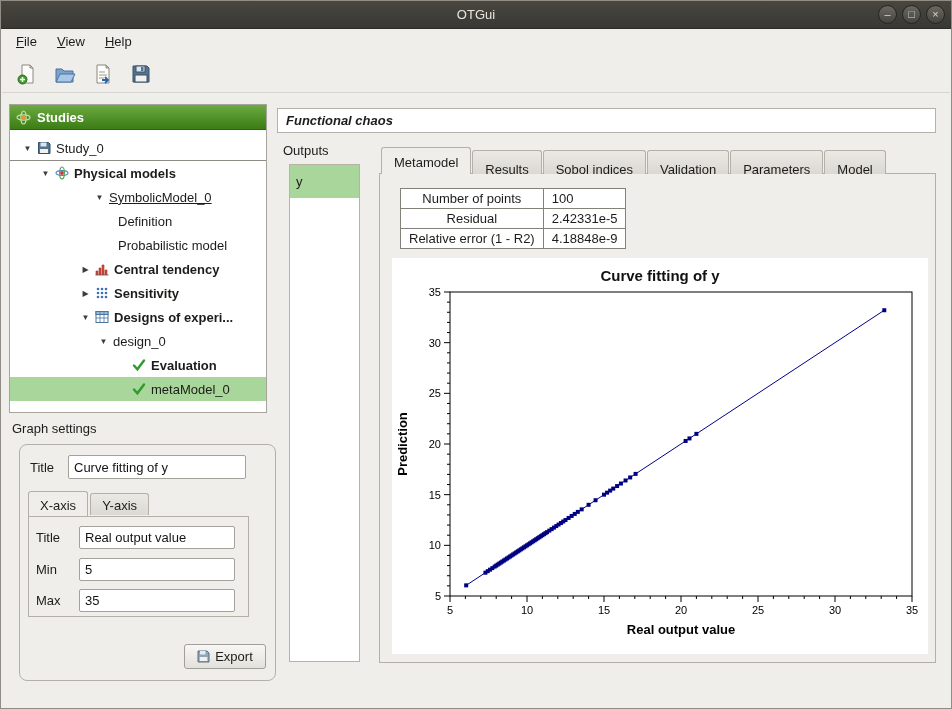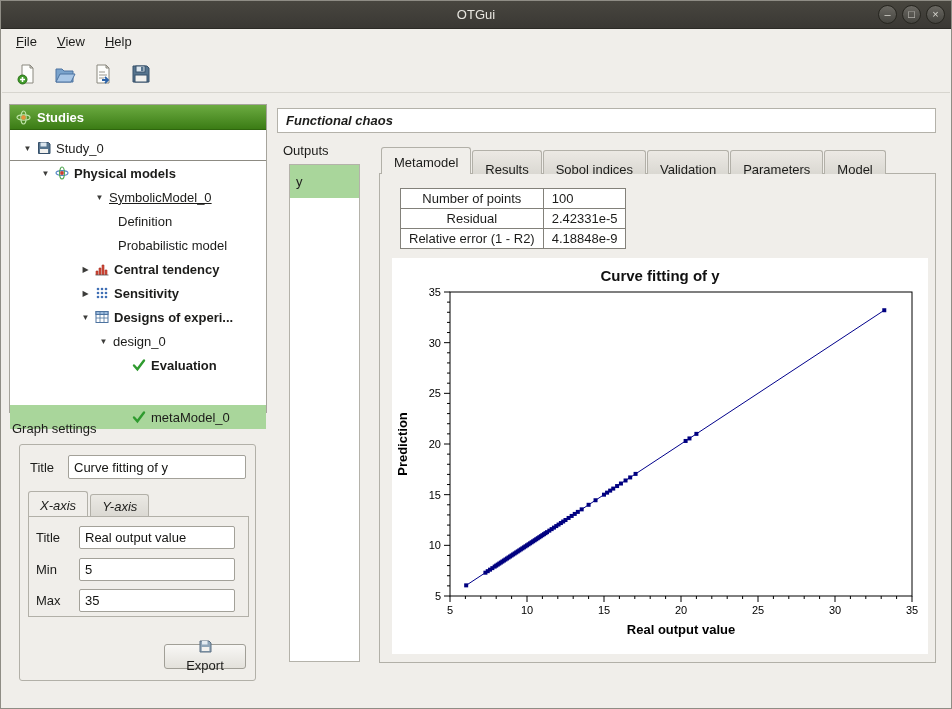--- a/index.html
+++ b/index.html
@@ -34,50 +34,50 @@
 
   
   .studies-widget { position:absolute; left:8px; top:103px; width:258px; height:309px;
     background:#ffffff; border:1px solid #a6a49c; }
   .studies-header { height:25px; background:linear-gradient(#6cab41,#3b7c15);
     border-bottom:1px solid #2f660e; color:#ffffff; font-weight:bold;
     display:flex; align-items:center; gap:6px; padding-left:6px; }
   .tree { padding-top:7px; }
   .tree-row { height:24px; display:flex; align-items:center; gap:4px;
     white-space:nowrap; width:100%; }
-  .tree-row.selected { background:#a9d69b;margin-top:28px; }
+  .tree-row.selected { background:#a9d69b; }
   .tree-row.study-sep { border-bottom:1px solid #8d8b83; }
   .arrow { width:11px; font-size:8px; color:#3c3c3a; text-align:center; flex:none; }
   .ticon { width:15px; height:15px; flex:none; display:inline-flex; }
   .tlabel.b { font-weight:bold; }
   .tlabel.u { text-decoration:underline; }
 
   
   .section-label { position:absolute; left:11px; top:420px; }
-  .group-box { position:absolute; left:18px; top:443px; width:237px; height:237px;
-    border:1px solid #b2b0a8; border-radius:3px; }
+  .group-box { position:absolute; left:18px; top:443px; width:257px; height:237px;
+    border:1px solid #b2b0a8; border-radius:8px; }
   .gb-title-label { position:absolute; left:10px; top:15px; }
   .gb-title-input { position:absolute; left:48px; top:10px; width:178px; height:24px; }
   input.qt { border:1px solid #a3a199; border-radius:2px; background:#fff;
     font-family:"Liberation Sans","DejaVu Sans",sans-serif; font-size:13px;
     padding:0 5px; color:#141412; }
-  .gs-tabs { position:absolute; left:8px; top:46px; display:flex; align-items:flex-end; height:25px; z-index:2;font-style:italic; }
+  .gs-tabs { position:absolute; left:8px; top:46px; display:flex; align-items:center; height:25px; z-index:2; }
   .gs-tab { padding:4px 11px 3px 11px; border:1px solid #b2b0a8; border-bottom:none;
     border-radius:3px 3px 0 0; background:linear-gradient(#ebe9e4,#dbd9d3);
     margin-right:2px; height:22px; }
   .gs-tab.active { background:#f0eeea; height:25px; padding-top:6px; }
   .gs-pane { position:absolute; left:8px; top:71px; width:221px; height:101px;
     border:1px solid #b2b0a8; background:#f0eeea; }
   .gs-row-label { position:absolute; left:7px; }
   .gs-input { position:absolute; left:50px; width:156px; height:23px; }
   .export-btn { position:absolute; right:9px; bottom:11px; width:82px; height:25px;
     border:1px solid #a19f97; border-radius:3px;
     background:linear-gradient(#f8f7f5,#e3e1db);
     display:flex; align-items:center; justify-content:center; gap:5px;
-    font-family:inherit; font-size:13px; color:#1c1c1a;flex-direction:column; }
+    font-family:inherit; font-size:13px; color:#1c1c1a; }
 
   
   .fc-header { position:absolute; left:276px; top:107px; width:659px; height:25px;
     background:#ffffff; border:1px solid #b4b2aa; display:flex; align-items:center;
     padding-left:8px; font-weight:bold;font-style:italic; }
   .outputs-label { position:absolute; left:282px; top:142px; }
   .outputs-list { position:absolute; left:288px; top:163px; width:71px; height:498px;
     background:#ffffff; border:1px solid #b4b2aa; }
   .output-item { height:33px; background:#a9d69b; display:flex; align-items:center;
     padding-left:6px; color:#20201e; }

